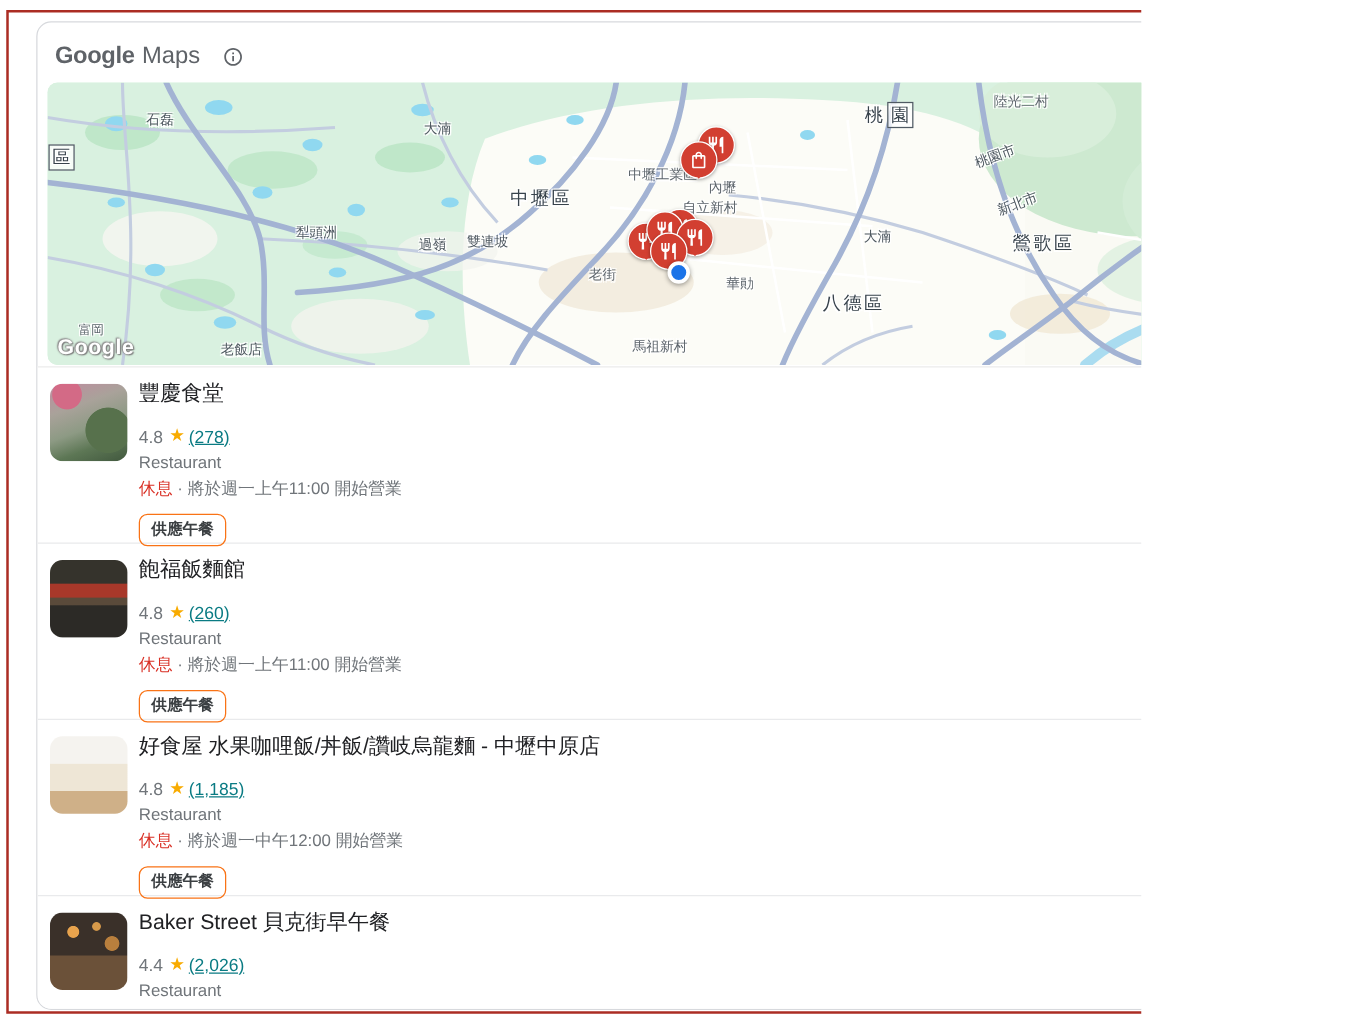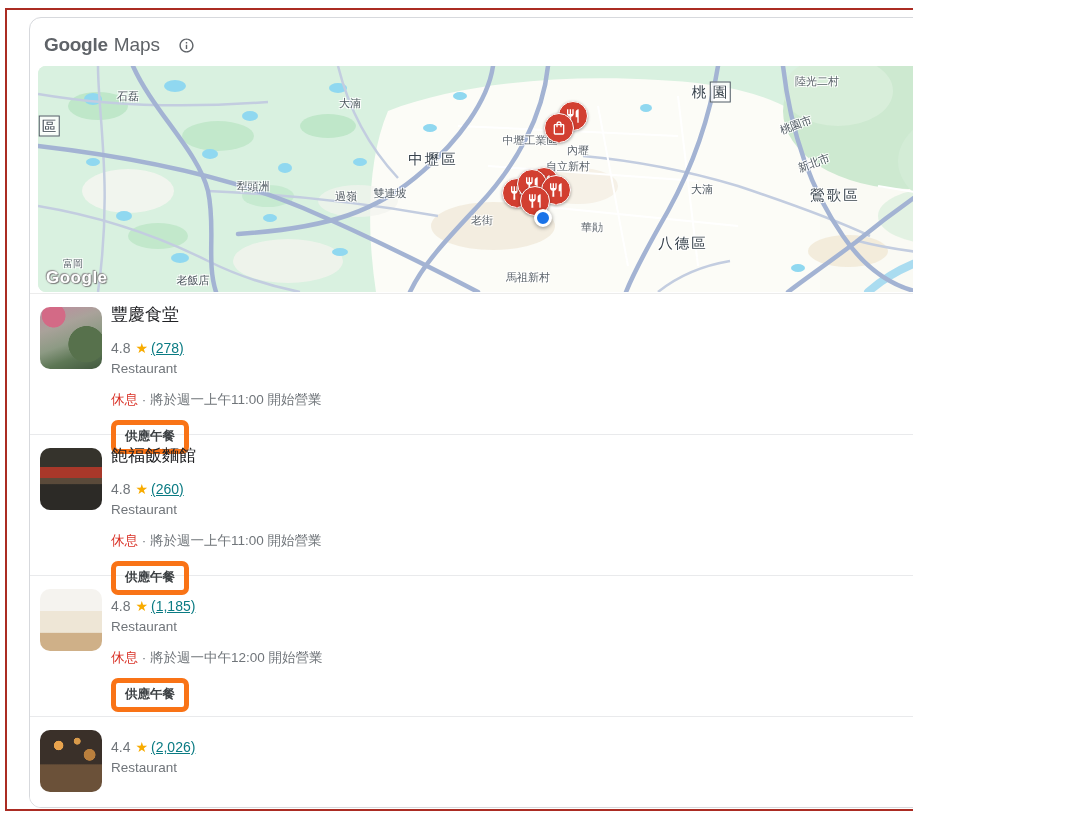--- a/index.html
+++ b/index.html
@@ -53,23 +53,23 @@
   .list { position:absolute; left:0; top:275px; width:1042px; height:516px; overflow:hidden; border-top:1px solid #ececec; background:#fff; }
   .place { position:relative; height:141px; border-bottom:1px solid #e9eaec; }
   .place:last-child { border-bottom:none; }
   .photo { position:absolute; left:10px; top:13px; width:62px; height:62px; border-radius:10px; }
   .pcol { position:absolute; left:81px; top:9px; right:90px; }
   .pname { font-size:17px; color:#202124; line-height:24px; }
   .prow { display:flex; align-items:center; margin-top:13px; font-size:14px; color:#70757a; }
   .star { color:#f8ab00; font-size:14px; margin:0 3px 0 5px; }
   .reviews { color:#0a7b83; text-decoration:underline; cursor:pointer; }
   .pcat { margin-top:5px; font-size:13.5px; color:#70757a; }
-  .pstatus { margin-top:15px; font-size:13.5px; color:#70757a; }
+  .pstatus { margin-top:5px; font-size:13.5px; color:#70757a; }
   .pstatus .closed { color:#d93025; }
-  .badge { display:inline-block; margin-top:11px; padding:3px 9px 4px; border:5px solid #f97316; border-radius:7px;
+  .badge { display:inline-block; margin-top:11px; padding:3px 9px 4px; border:1px solid #f97316; border-radius:7px;
     font-size:12.5px; font-weight:700; color:#3c4043; }
   .open-btn { position:absolute; right:35px; top:7px; width:30px; height:30px; border-radius:50%; background:#ddf1f4;
     display:flex; align-items:center; justify-content:center; cursor:pointer; }
   .open-btn svg { width:15px; height:15px; fill:#01505c; }
 
   
   .p1 { background:
     radial-gradient(circle at 22% 14%, #d36a86 0 16%, rgba(211,106,134,0) 17%),
     radial-gradient(circle at 75% 60%, #57714c 0 30%, rgba(87,113,76,0) 31%),
     linear-gradient(160deg,#c08ba0 0%,#a9a29a 30%,#8d9a84 55%,#5d7755 75%,#41583e 100%); }
@@ -300,39 +300,41 @@
         <div class="open-btn">
           <svg viewBox="0 0 24 24">
               <path d="M14 3h7v7h-2V6.41l-9.83 9.83-1.41-1.41L17.59 5H14V3zM5 5h6v2H7v10h10v-4h2v6H5V5z"></path>
             </svg>
         </div>
       </div>
 
       <div class="place">
         <div class="photo p3"></div>
         <div class="pcol">
+          <div class="pname">好食屋 水果咖哩飯/丼飯/讚岐烏龍麵 - 中壢中原店</div>
           <div class="prow">
             <span>4.8</span>
             <span class="star">★</span>
             <span class="reviews">(1,185)</span>
           </div>
           <div class="pcat">Restaurant</div>
           <div class="pstatus"><span class="closed">休息</span><span> · 將於週一中午12:00 開始營業</span></div>
           <span class="badge">供應午餐</span>
         </div>
         <div class="open-btn">
           <svg viewBox="0 0 24 24">
               <path d="M14 3h7v7h-2V6.41l-9.83 9.83-1.41-1.41L17.59 5H14V3zM5 5h6v2H7v10h10v-4h2v6H5V5z"></path>
             </svg>
         </div>
       </div>
 
       <div class="place">
         <div class="photo p4"></div>
         <div class="pcol">
+          <div class="pname">Baker Street 貝克街早午餐</div>
           <div class="prow">
             <span>4.4</span>
             <span class="star">★</span>
             <span class="reviews">(2,026)</span>
           </div>
           <div class="pcat">Restaurant</div>
         </div>
         <div class="open-btn">
           <svg viewBox="0 0 24 24">
               <path d="M14 3h7v7h-2V6.41l-9.83 9.83-1.41-1.41L17.59 5H14V3zM5 5h6v2H7v10h10v-4h2v6H5V5z"></path>

